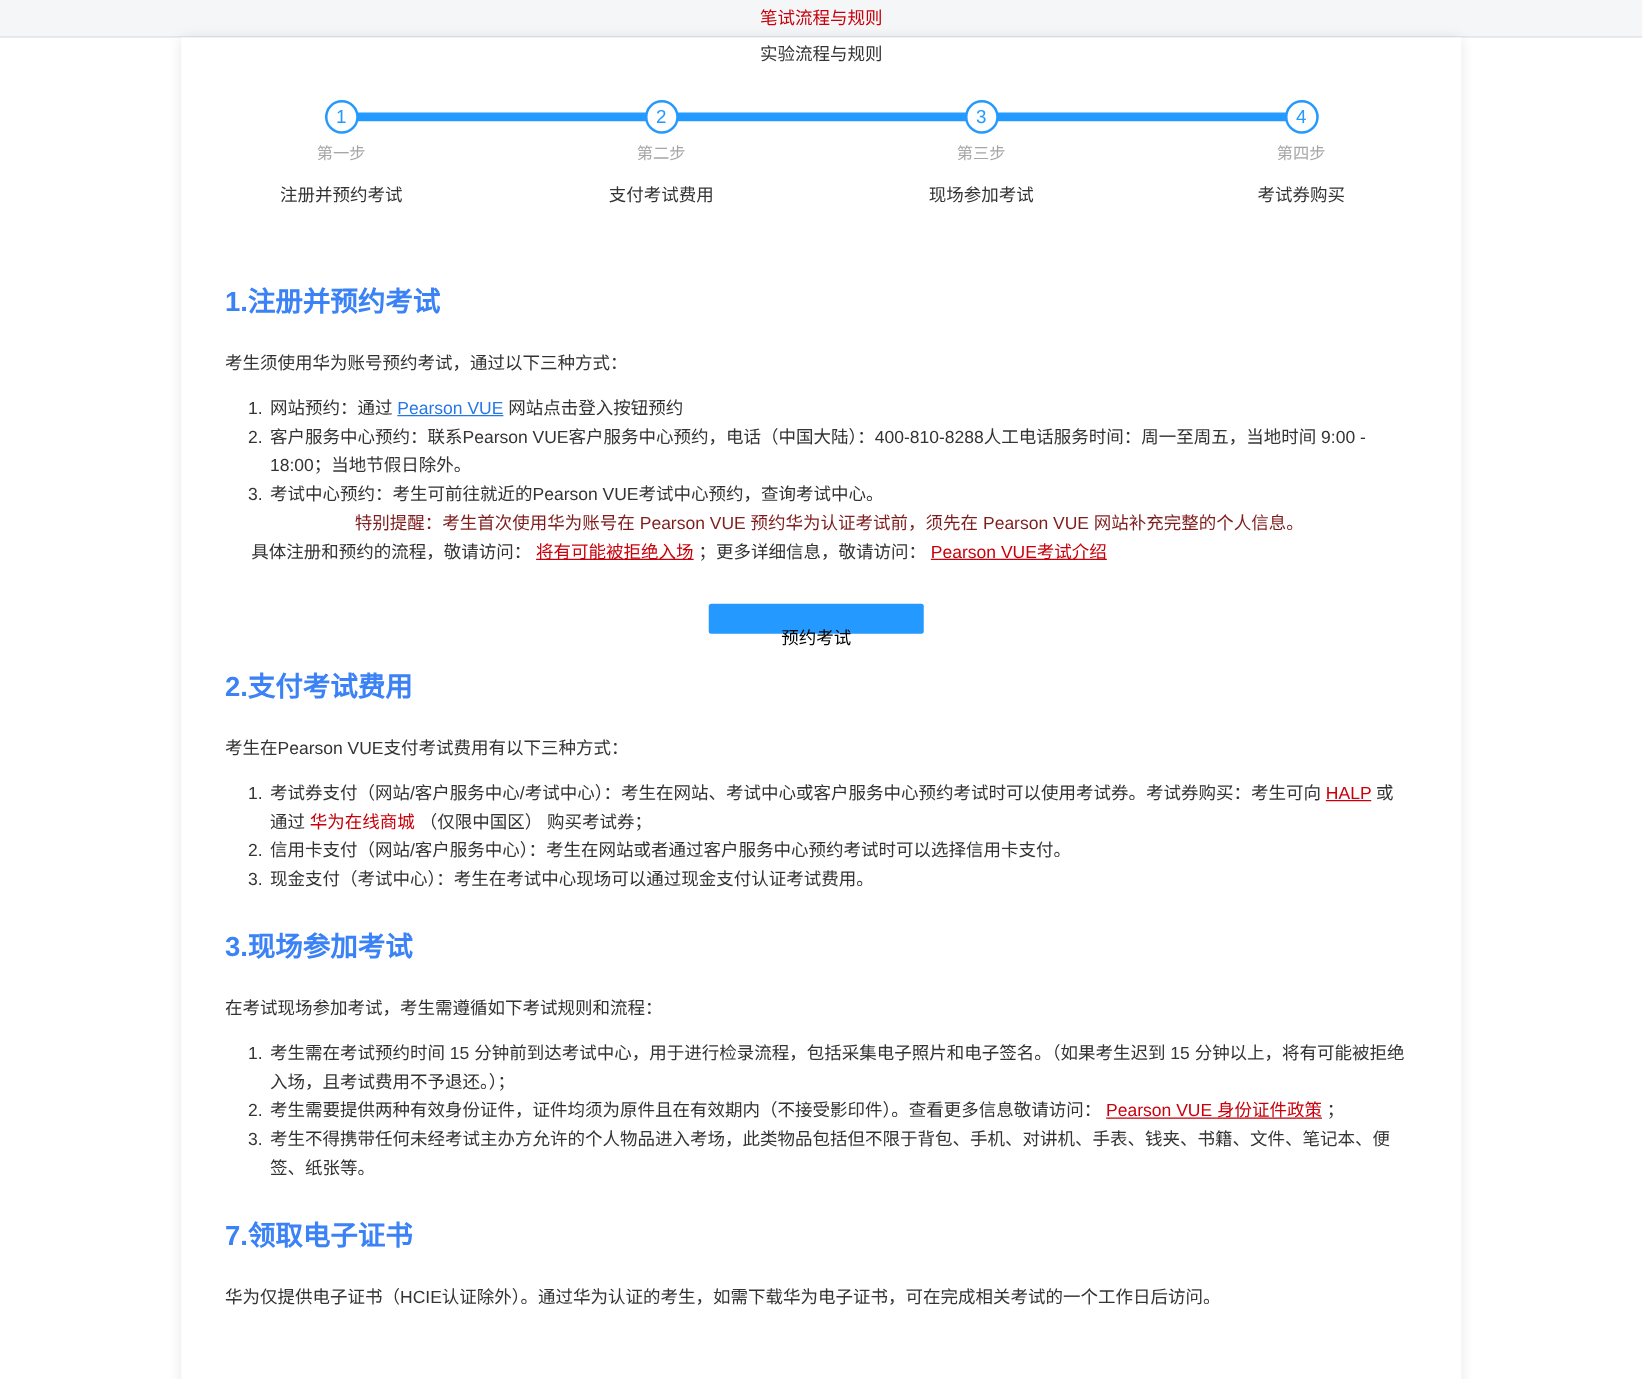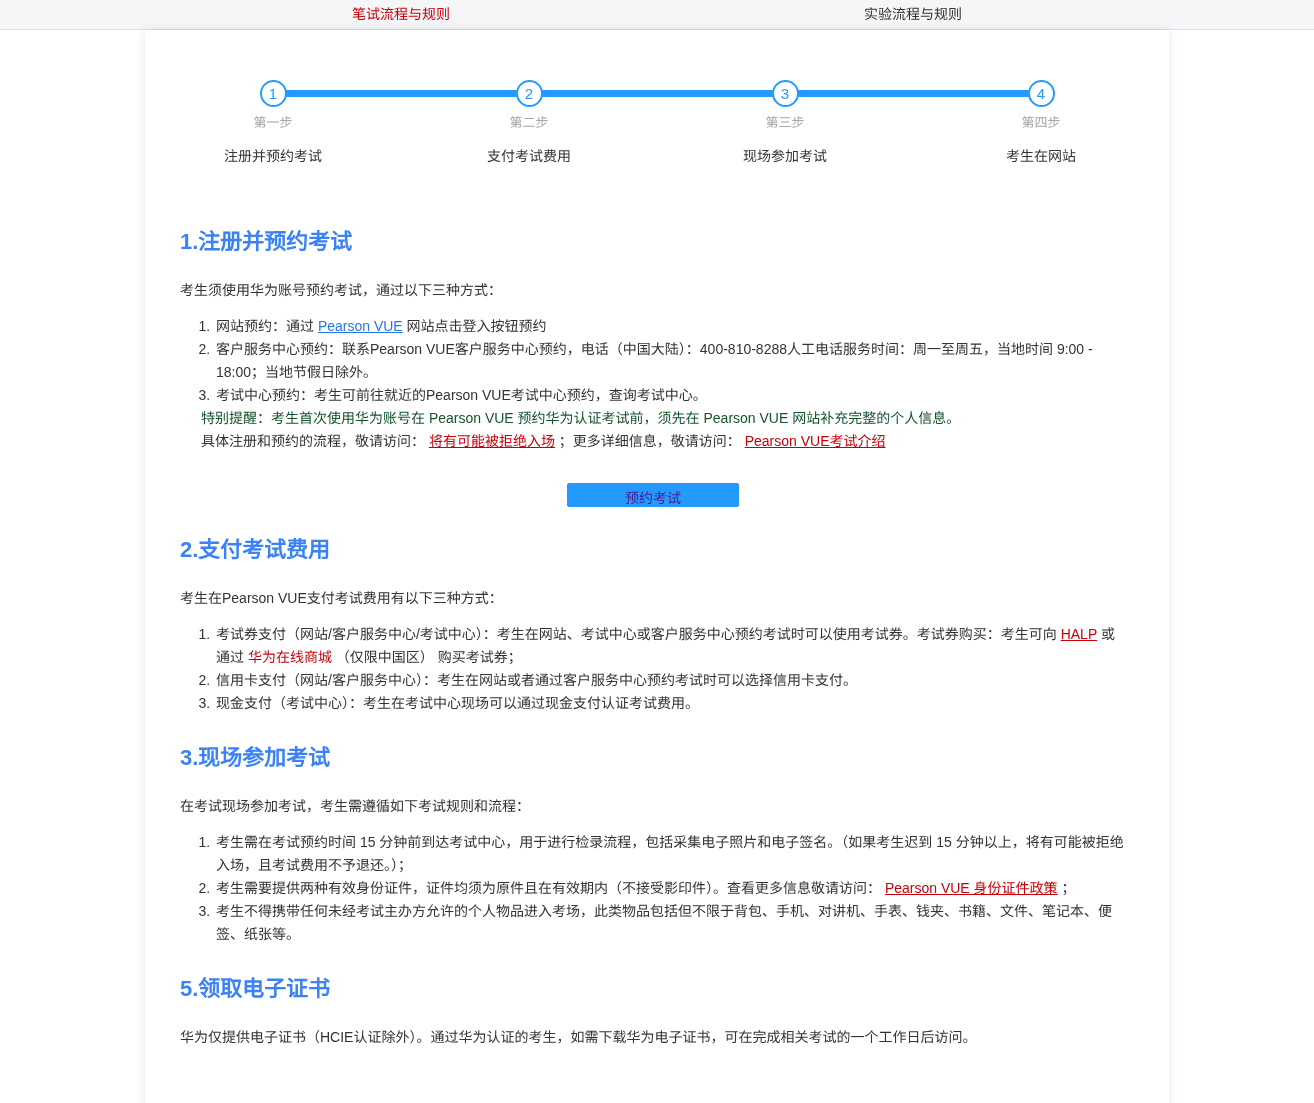--- a/index.html
+++ b/index.html
@@ -14,20 +14,21 @@
   .topbar {
     background: #f5f6f8;
     border-bottom: 1px solid #dcdfe3;
     height: 30px;
   }
   .topbar-inner {
     width: 1024px;
     margin: 0 auto;
     display: flex;
     height: 100%;
+    flex-direction: column;
   }
   .tab {
     flex: 1;
     text-align: center;
     line-height: 29px;
     font-size: 14px;
     color: #333333;
     cursor: pointer;
   }
   .tab.active { color: #c7000b; }
@@ -75,34 +76,34 @@
   .section-heading {
     font-size: 22px;
     font-weight: bold;
     color: #3b82f6;
     margin: 0 0 24px 0;
   }
   .section-intro { margin: 0 0 13px 0; line-height: 23px; }
   ol.rule-list { margin: 0; padding-left: 34px; }
   ol.rule-list li { line-height: 23px; padding-left: 2px; }
   .note { line-height: 23px; margin-left: 21px; }
-  .note.red { color: #14532d; }
+  .note.red { color: #7f1d1d; text-align: center; }
 
   a.link-blue { color: #2577e6; text-decoration: underline; cursor: pointer; text-align: right; }
   a.link-red { color: #c7000b; text-decoration: underline; cursor: pointer; }
   a.link-red-plain { color: #c7000b; text-decoration: none; cursor: pointer; }
 
   .btn {
     display: block;
     margin: 30px auto 0 auto;
     height: 24px;
     line-height: 31px;
-    padding: 0 58px;
+    padding: 12px 58px;
     background: #2499ff;
-    color: #4c1d95;
+    color: #000000;
     font-size: 14px;
     font-family: inherit;
     border: none;
     border-radius: 2px;
     cursor: pointer;
   }
 </style>
 </head>
 <body>
 
@@ -131,21 +132,21 @@
 
   <div class="step">
     <div class="step-circle">3</div>
     <div class="step-label">第三步</div>
     <div class="step-title">现场参加考试</div>
   </div>
 
   <div class="step">
     <div class="step-circle">4</div>
     <div class="step-label">第四步</div>
-    <div class="step-title">考生在网站</div>
+    <div class="step-title">考试券购买</div>
   </div>
 </div>
   </div>
   <div class="content" id="sections-container">
   <div class="section">
     <h2 class="section-heading">1.注册并预约考试</h2>
     <p class="section-intro">考生须使用华为账号预约考试，通过以下三种方式：</p>
     <ol class="rule-list">
           <li><span>网站预约：通过 </span><a class="link-blue">Pearson VUE</a><span> 网站点击登入按钮预约</span></li>
           <li><span>客户服务中心预约：联系Pearson VUE客户服务中心预约，电话（中国大陆）：400-810-8288人工电话服务时间：周一至周五，当地时间 9:00 - 18:00；当地节假日除外。</span></li>
@@ -170,18 +171,18 @@
     <h2 class="section-heading">3.现场参加考试</h2>
     <p class="section-intro">在考试现场参加考试，考生需遵循如下考试规则和流程：</p>
     <ol class="rule-list">
           <li><span>考生需在考试预约时间 15 分钟前到达考试中心，用于进行检录流程，包括采集电子照片和电子签名。（如果考生迟到 15 分钟以上，将有可能被拒绝入场，且考试费用不予退还。）；</span></li>
           <li><span>考生需要提供两种有效身份证件，证件均须为原件且在有效期内（不接受影印件）。查看更多信息敬请访问： </span><a class="link-red">Pearson VUE 身份证件政策</a><span> ；</span></li>
           <li><span>考生不得携带任何未经考试主办方允许的个人物品进入考场，此类物品包括但不限于背包、手机、对讲机、手表、钱夹、书籍、文件、笔记本、便签、纸张等。</span></li>
         </ol>
   </div>
 
   <div class="section">
-    <h2 class="section-heading">5.领取电子证书</h2>
+    <h2 class="section-heading">7.领取电子证书</h2>
     <p class="section-intro">华为仅提供电子证书（HCIE认证除外）。通过华为认证的考生，如需下载华为电子证书，可在完成相关考试的一个工作日后访问。</p>
 
   </div>
 </div>
 </div>
 
 </body></html>

